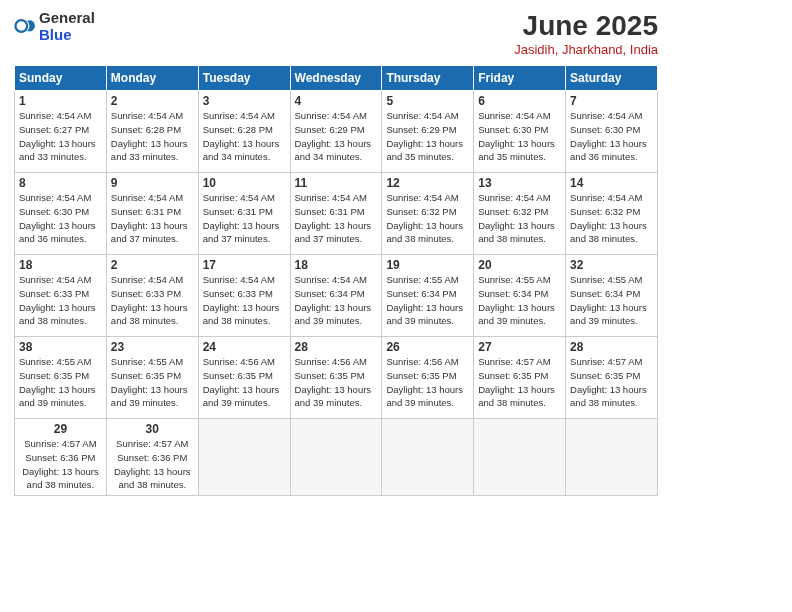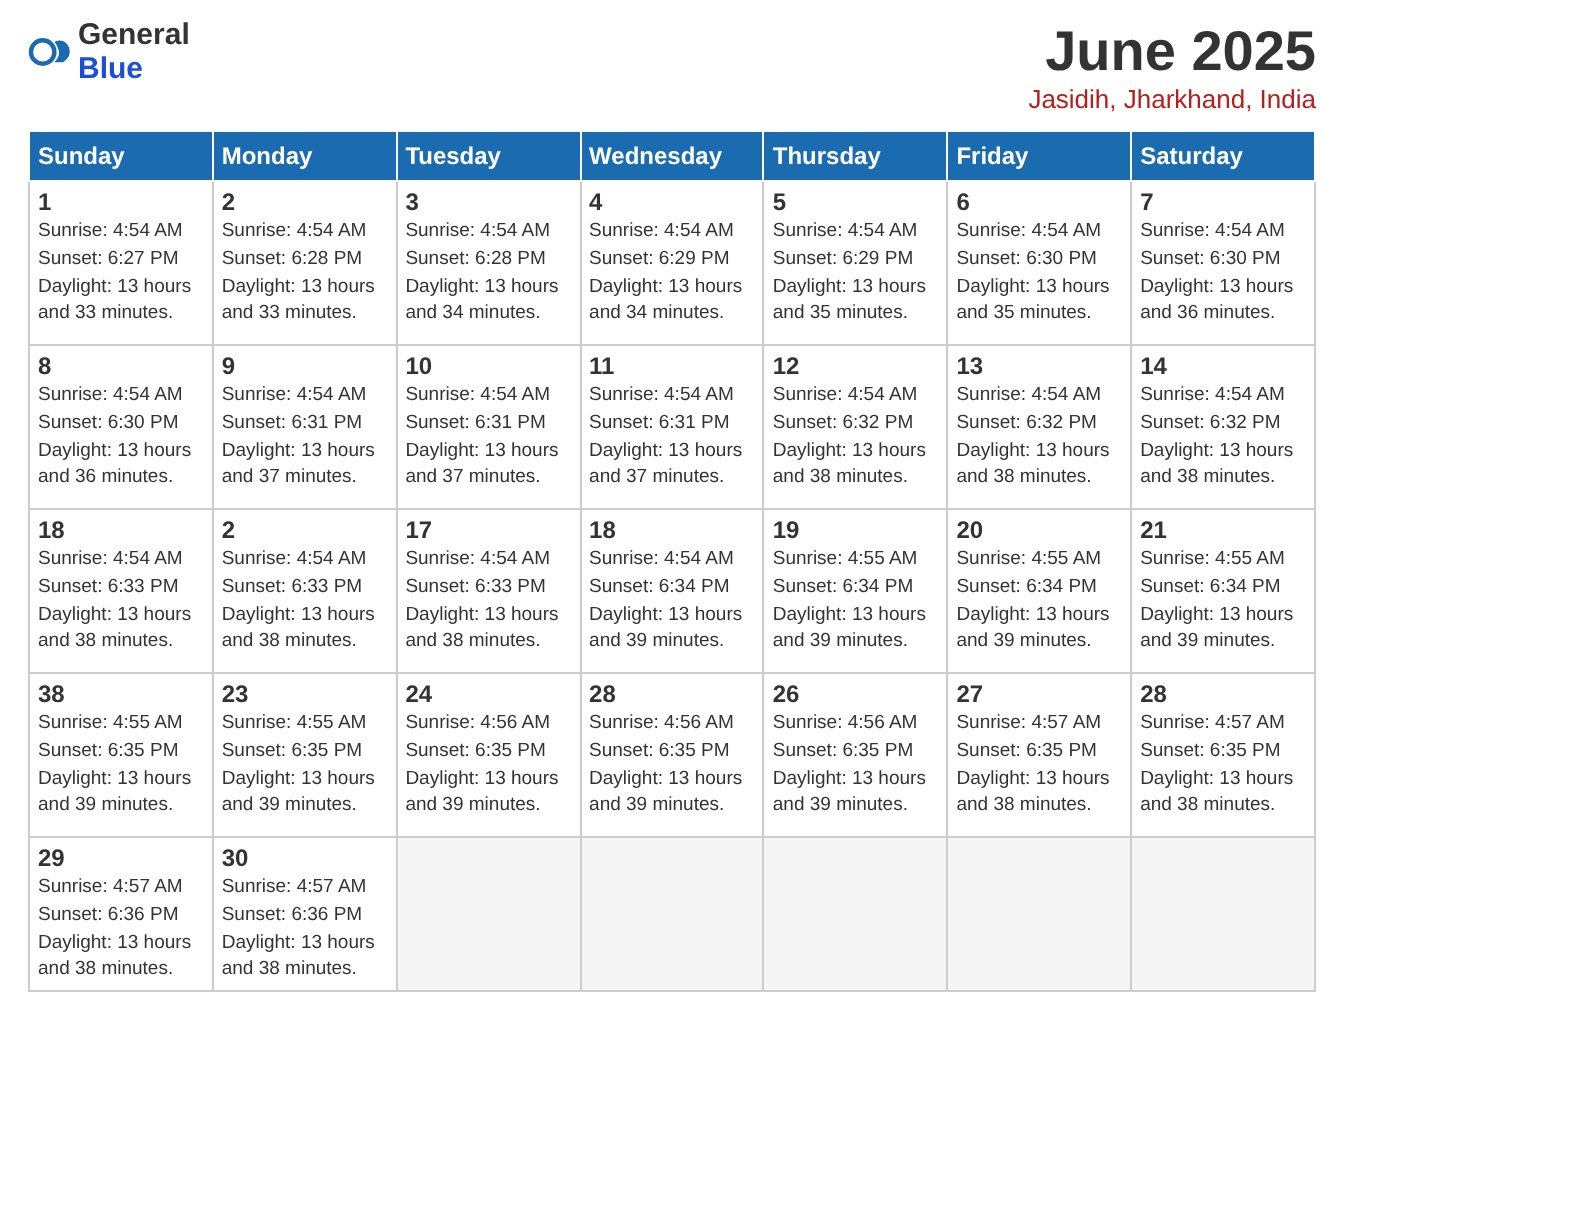--- a/index.html
+++ b/index.html
@@ -90,20 +90,21 @@
       display: block;
       margin-bottom: 1px;
     }
     .day-info {
       font-size: 9.5px;
       color: #333;
       line-height: 1.35;
     }
     .last-row td {
       height: 60px;
+      text-align: center;
     }
   </style>
 </head>
 <body>
 
 <div class="page">
   <div class="header">
     <div class="logo">
       <svg class="logo-icon" viewBox="0 0 30 30" xmlns="http://www.w3.org/2000/svg">
         <circle cx="10" cy="15" r="8" fill="none" stroke="#1a6bb0" stroke-width="3"></circle>
@@ -171,21 +172,21 @@
           <td><span class="day-num">2</span>
 <span class="day-info">Sunrise: 4:54 AM<br>Sunset: 6:33 PM<br>Daylight: 13 hours and 38 minutes.</span></td>
           <td><span class="day-num">17</span>
 <span class="day-info">Sunrise: 4:54 AM<br>Sunset: 6:33 PM<br>Daylight: 13 hours and 38 minutes.</span></td>
           <td><span class="day-num">18</span>
 <span class="day-info">Sunrise: 4:54 AM<br>Sunset: 6:34 PM<br>Daylight: 13 hours and 39 minutes.</span></td>
           <td><span class="day-num">19</span>
 <span class="day-info">Sunrise: 4:55 AM<br>Sunset: 6:34 PM<br>Daylight: 13 hours and 39 minutes.</span></td>
           <td><span class="day-num">20</span>
 <span class="day-info">Sunrise: 4:55 AM<br>Sunset: 6:34 PM<br>Daylight: 13 hours and 39 minutes.</span></td>
-          <td><span class="day-num">21</span>
+          <td><span class="day-num">32</span>
 <span class="day-info">Sunrise: 4:55 AM<br>Sunset: 6:34 PM<br>Daylight: 13 hours and 39 minutes.</span></td>
         </tr>
         <tr>
           <td><span class="day-num">38</span>
 <span class="day-info">Sunrise: 4:55 AM<br>Sunset: 6:35 PM<br>Daylight: 13 hours and 39 minutes.</span></td>
           <td><span class="day-num">23</span>
 <span class="day-info">Sunrise: 4:55 AM<br>Sunset: 6:35 PM<br>Daylight: 13 hours and 39 minutes.</span></td>
           <td><span class="day-num">24</span>
 <span class="day-info">Sunrise: 4:56 AM<br>Sunset: 6:35 PM<br>Daylight: 13 hours and 39 minutes.</span></td>
           <td><span class="day-num">28</span>

